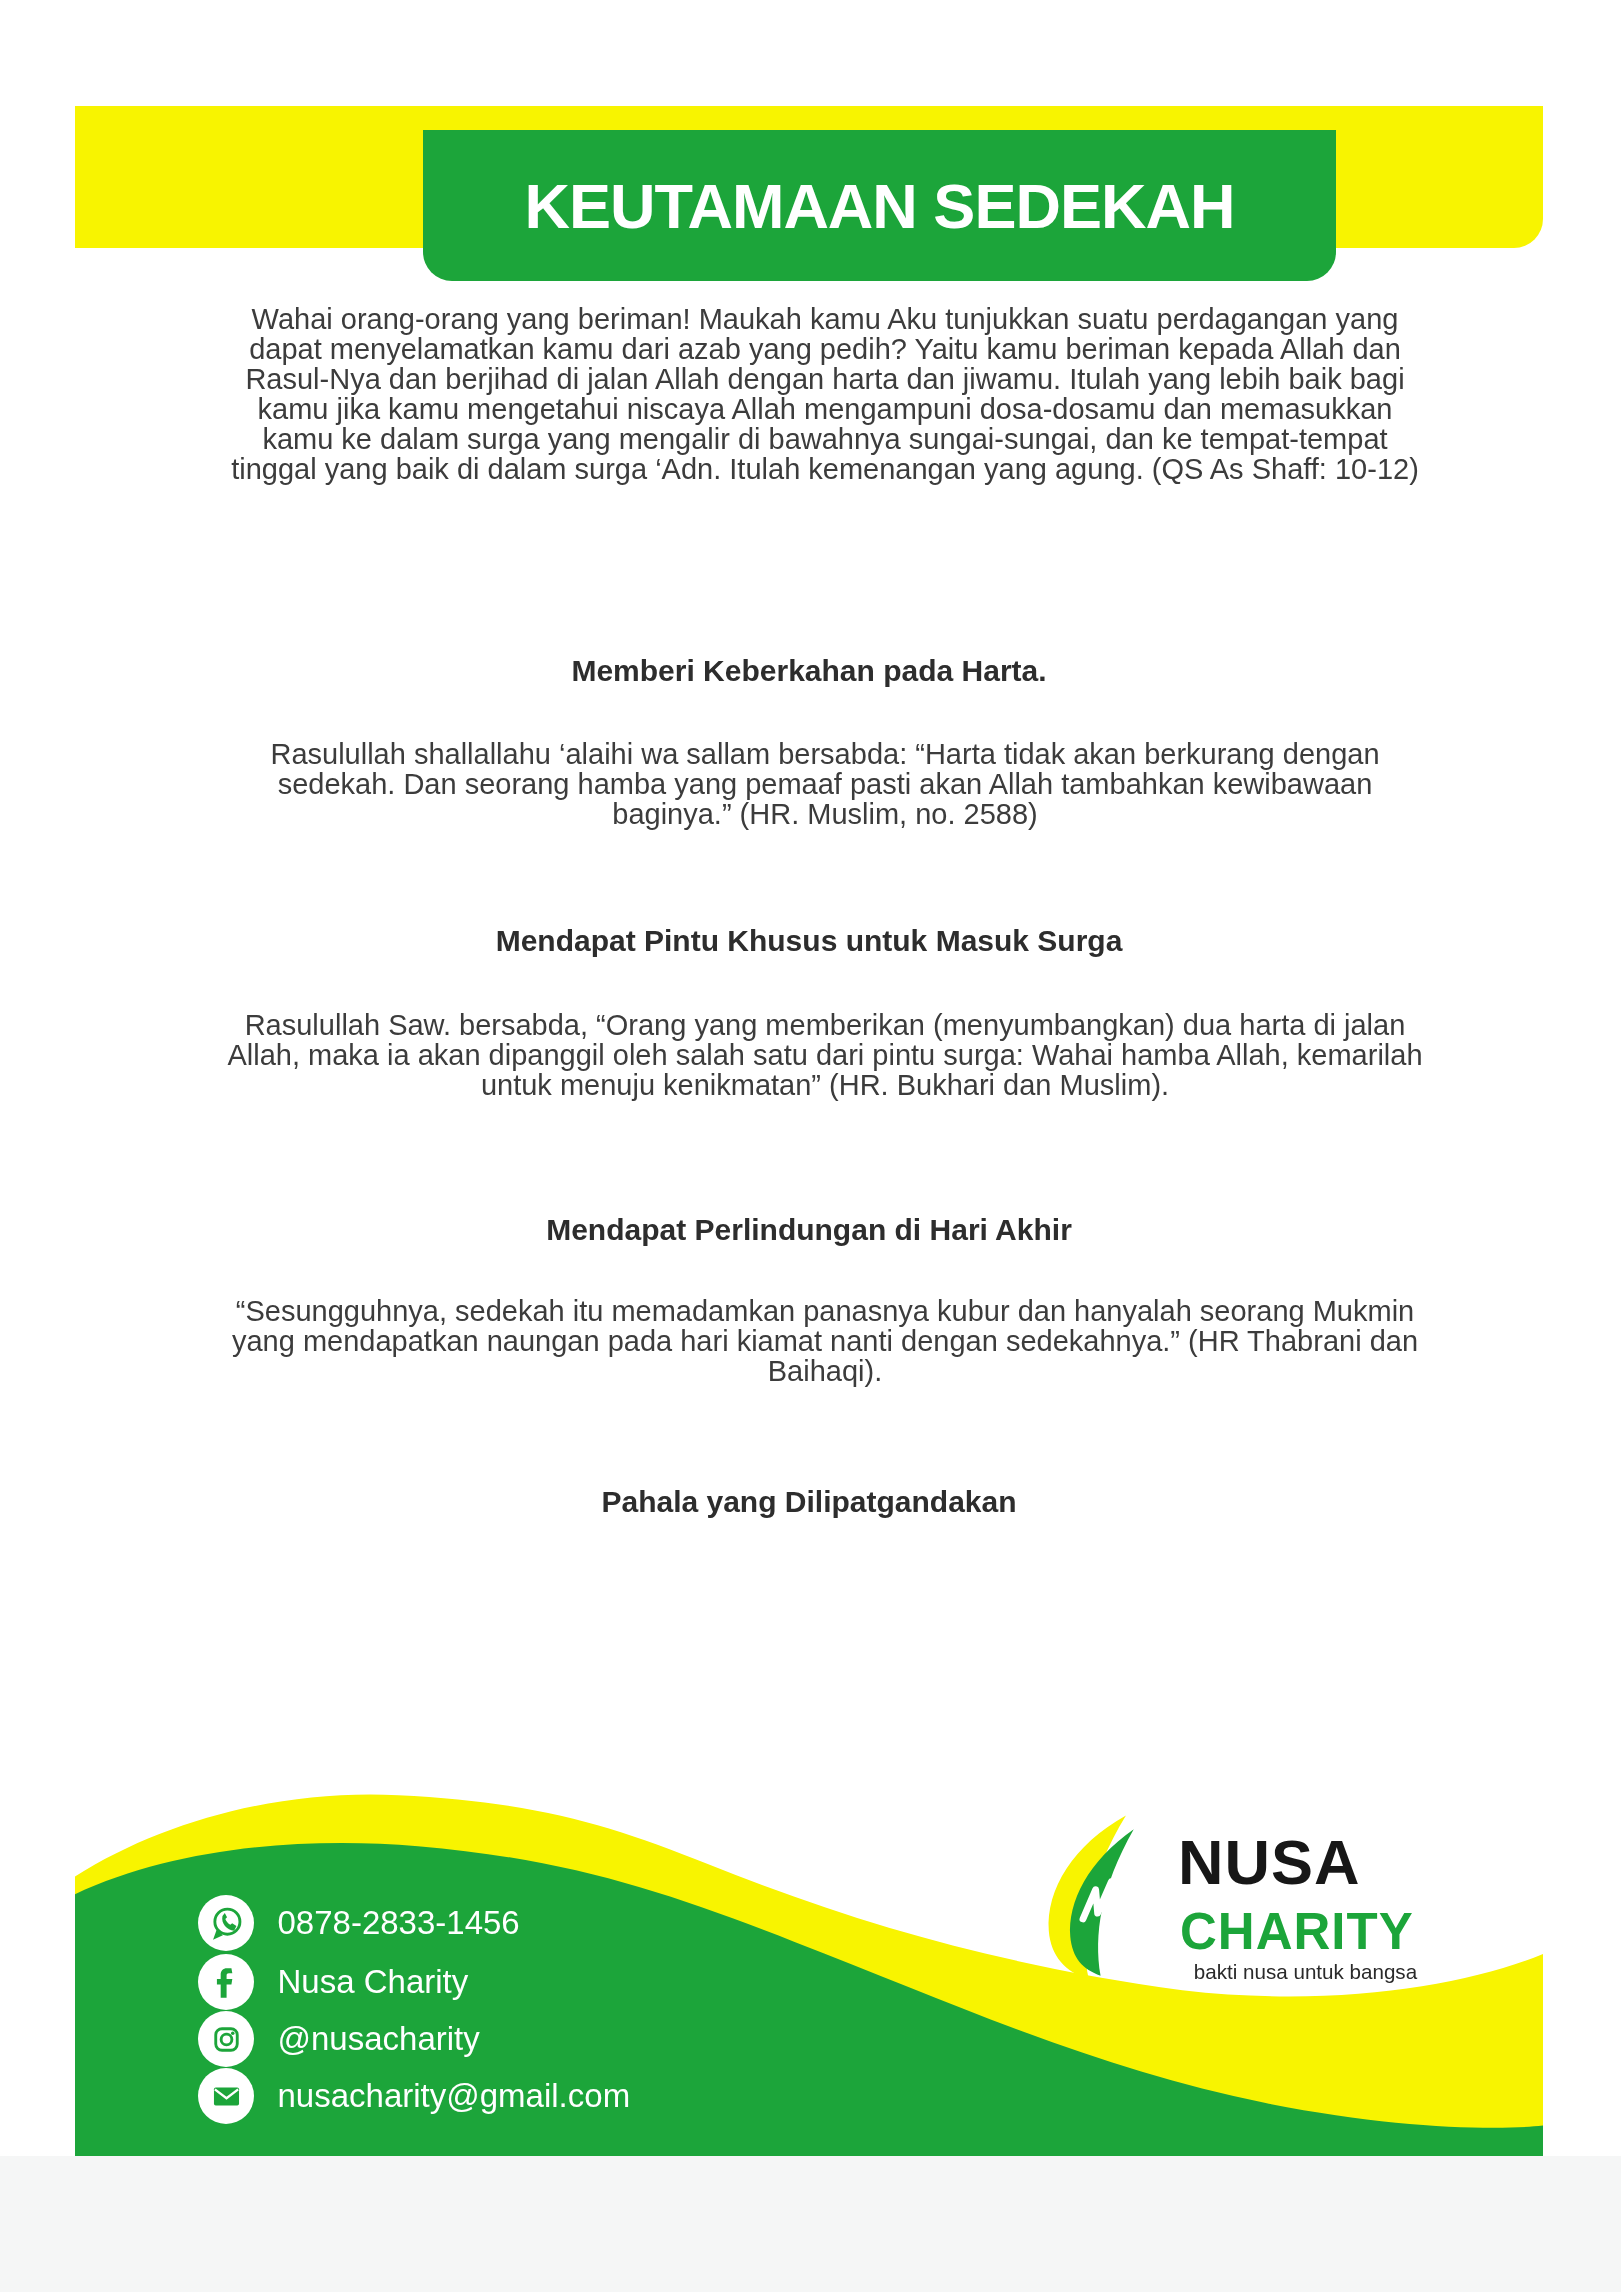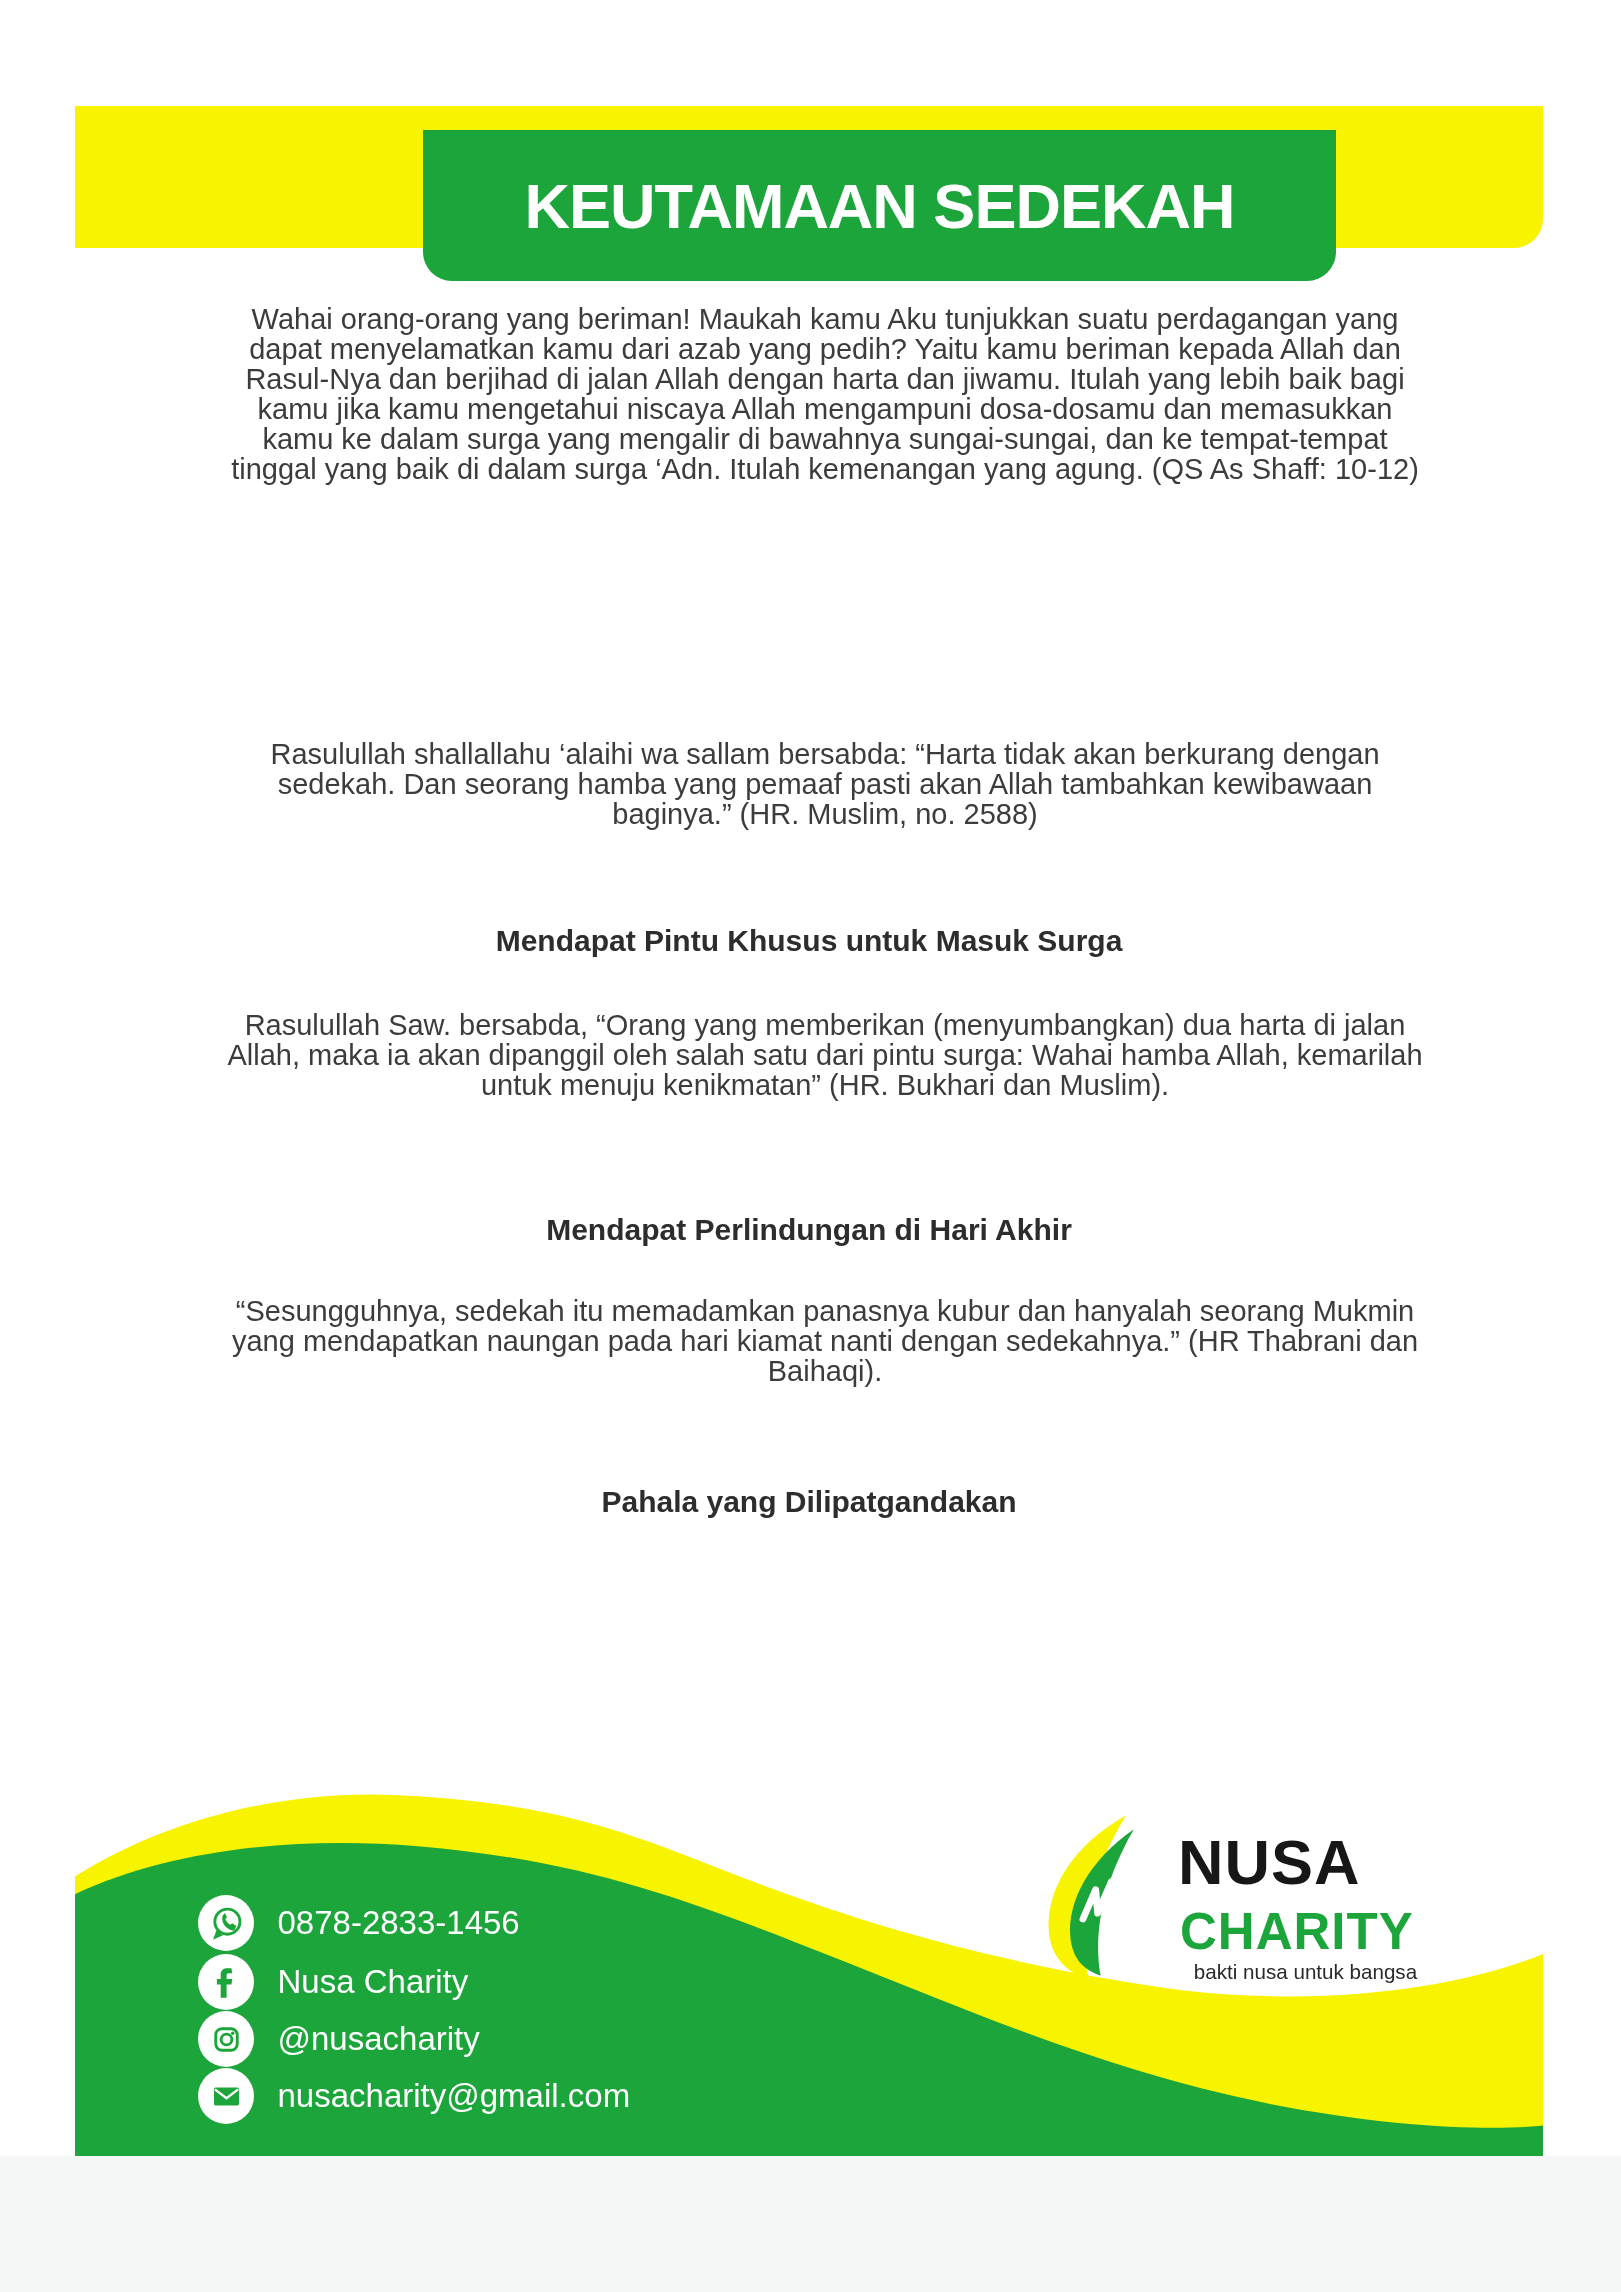--- a/index.html
+++ b/index.html
@@ -73,20 +73,21 @@
 
 <div class="poster">
 
   <div class="header-bar"></div>
   <div class="title-box">
     <span>KEUTAMAAN SEDEKAH</span>
   </div>
 
   <p class="para" id="intro">Wahai orang-orang yang beriman! Maukah kamu Aku tunjukkan suatu perdagangan yang dapat menyelamatkan kamu dari azab yang pedih? Yaitu kamu beriman kepada Allah dan Rasul-Nya dan berjihad di jalan Allah dengan harta dan jiwamu. Itulah yang lebih baik bagi kamu jika kamu mengetahui niscaya Allah mengampuni dosa-dosamu dan memasukkan kamu ke dalam surga yang mengalir di bawahnya sungai-sungai, dan ke tempat-tempat tinggal yang baik di dalam surga ‘Adn. Itulah kemenangan yang agung. (QS As Shaff: 10-12)</p>
 
+  <h2 class="heading" id="h2">Memberi Keberkahan pada Harta.</h2>
   <p class="para" id="p2">Rasulullah shallallahu ‘alaihi wa sallam bersabda: “Harta tidak akan berkurang dengan sedekah. Dan seorang hamba yang pemaaf pasti akan Allah tambahkan kewibawaan baginya.” (HR. Muslim, no. 2588)</p>
 
   <h2 class="heading" id="h3">Mendapat Pintu Khusus untuk Masuk Surga</h2>
   <p class="para" id="p3">Rasulullah Saw. bersabda, “Orang yang memberikan (menyumbangkan) dua harta di jalan Allah, maka ia akan dipanggil oleh salah satu dari pintu surga: Wahai hamba Allah, kemarilah untuk menuju kenikmatan” (HR. Bukhari dan Muslim).</p>
 
   <h2 class="heading" id="h4">Mendapat Perlindungan di Hari Akhir</h2>
   <p class="para" id="p4">“Sesungguhnya, sedekah itu memadamkan panasnya kubur dan hanyalah seorang Mukmin yang mendapatkan naungan pada hari kiamat nanti dengan sedekahnya.” (HR Thabrani dan Baihaqi).</p>
 
   <h2 class="heading" id="h5">Pahala yang Dilipatgandakan</h2>
 

